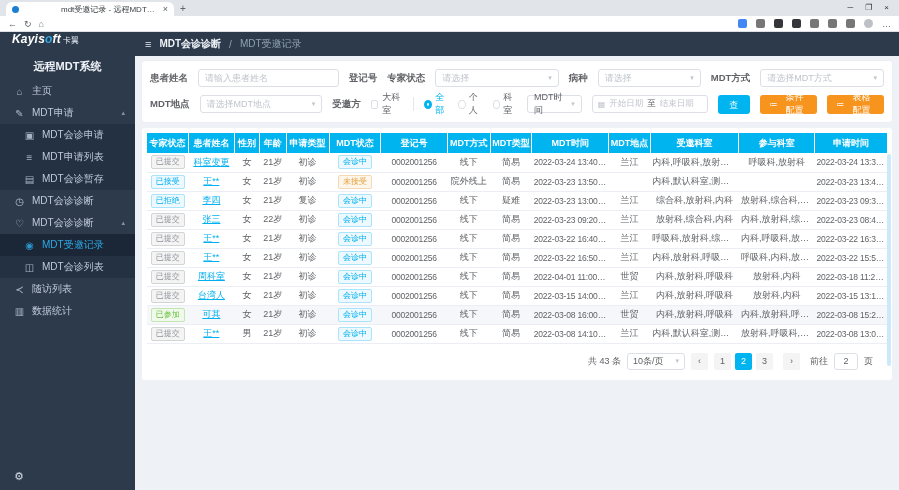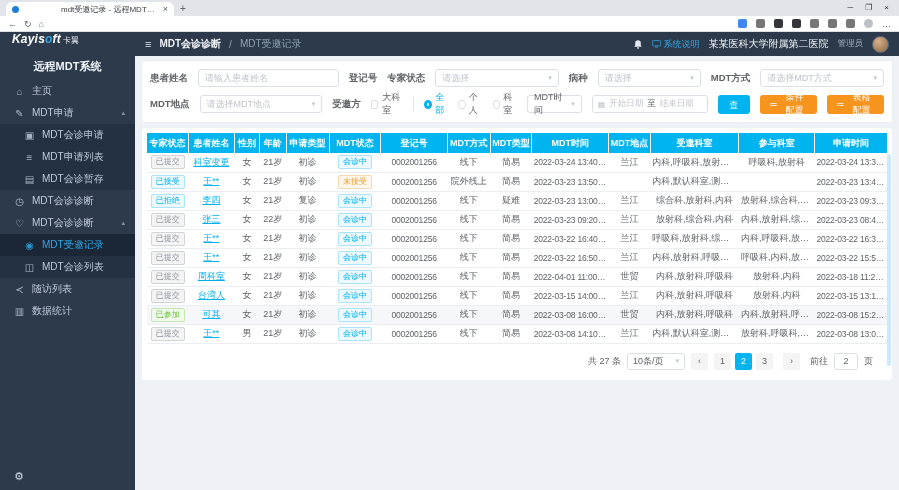--- a/index.html
+++ b/index.html
@@ -196,38 +196,20 @@
       </div>
     <div class="gear">⚙</div>
   </div>
 
   <div class="main">
     <div class="topbar">
       <span class="collapse">≡</span>
       <span class="crumb-parent">MDT会诊诊断</span>
       <span class="crumb-sep">/</span>
       <span class="crumb-cur">MDT受邀记录</span>
-      <div class="right">
-        <span class="bell">
-          <svg width="10" height="11" viewBox="0 0 16 16">
-              <path d="M8 1a4.5 4.5 0 0 0-4.5 4.5V9L2 11.5h12L12.5 9V5.5A4.5 4.5 0 0 0 8 1z" fill="#e3e9f0"></path>
-              <circle cx="8" cy="13.4" r="1.4" fill="#e3e9f0"></circle>
-            </svg>
-        </span>
-        <span class="syshelp">
-          <svg width="9" height="8" viewBox="0 0 12 10">
-              <rect x="0.5" y="0.5" width="11" height="7" rx="1" fill="none" stroke="#2ea8e6"></rect>
-              <rect x="4" y="8.4" width="4" height="1.2" fill="#2ea8e6"></rect>
-            </svg>
-          <span>系统说明</span>
-        </span>
-        <span class="hospital">某某医科大学附属第二医院</span>
-        <span class="role">管理员</span>
-        <span class="avatar"></span>
-      </div>
     </div>
 
     <div class="content">
 
       <div class="filter-card">
         <div class="frow">
           <span class="flabel">患者姓名</span>
           <div class="finput w150">
               <input placeholder="请输入患者姓名" style="">
             </div>
@@ -495,21 +477,21 @@
                 <td>兰江</td>
                 <td>内科,默认科室,测试科室</td>
                 <td>放射科,呼吸科,默认科室,测...</td>
                 <td class="sm">2022-03-08 13:06:56</td>
               </tr>
             </tbody>
         </table>
         <div class="scrollthumb"></div>
 
         <div class="pager">
-          <span>共 27 条</span>
+          <span>共 43 条</span>
           <div class="psel">
               <span>10条/页</span>
               <span style="color:#c0c4cc;font-size:7px;">▾</span>
             </div>
           <span class="pbtn">‹</span>
           <span id="pages"><span class="pbtn" style="display: inline-flex; margin-right: 4px;">1</span><span class="pbtn active" style="display: inline-flex; margin-right: 4px;">2</span><span class="pbtn" style="display: inline-flex; margin-right: 4px;">3</span></span>
           <span class="pbtn">›</span>
           <span style="margin-left:4px;">前往</span>
           <input class="goto-input" value="2" style="">
           <span>页</span>

